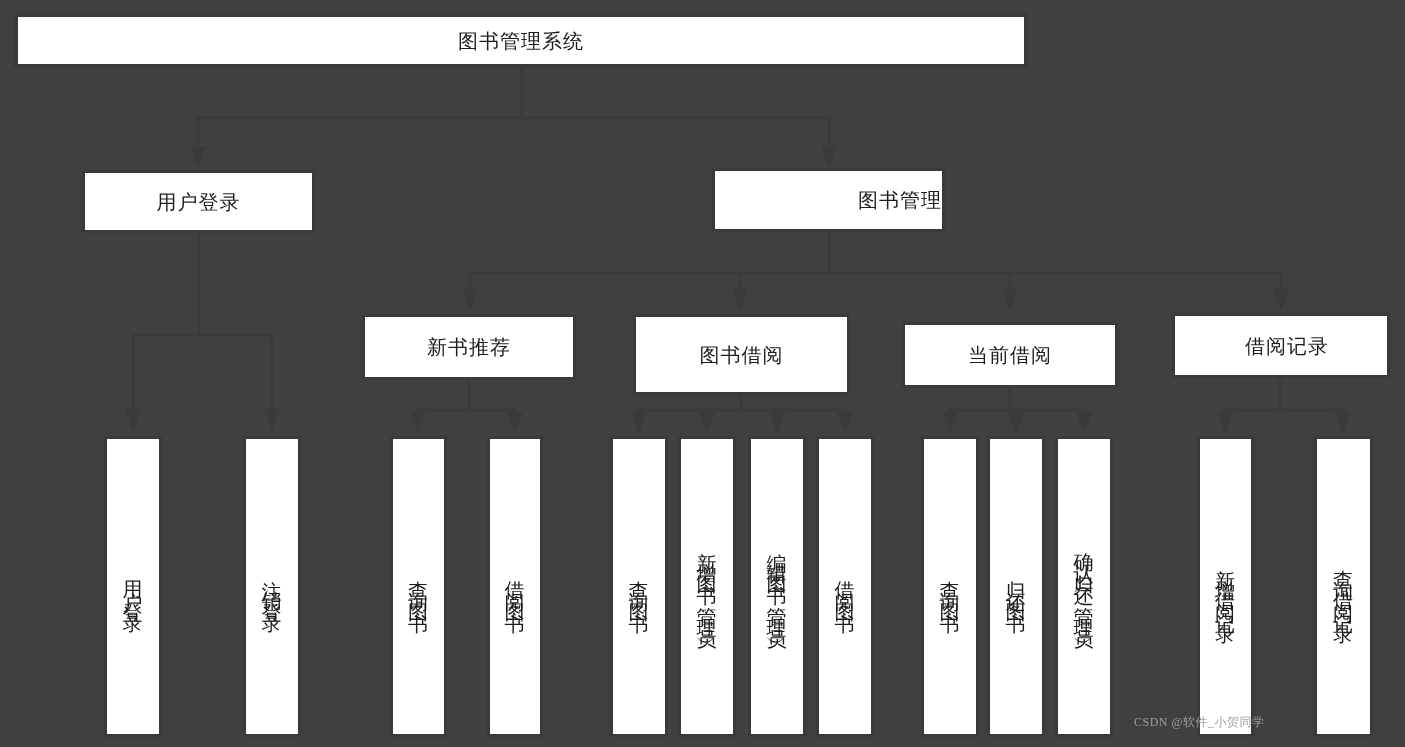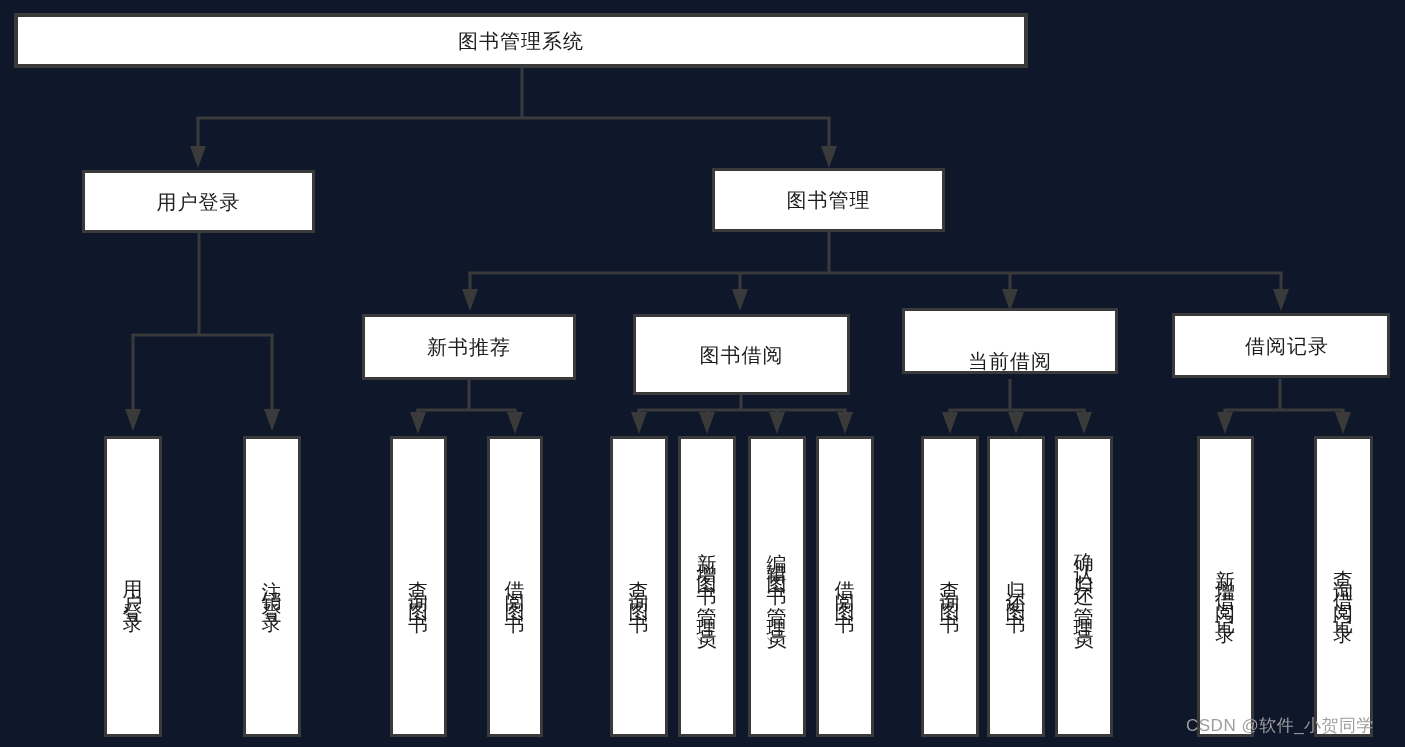--- a/index.html
+++ b/index.html
@@ -4,23 +4,23 @@
 <style>
   html, body {
     margin: 0;
     padding: 0;
     background: #ffffff;
   }
   #stage {
     position: relative;
     width: 1405px;
     height: 747px;
-    background: #0f172a;
+    background: #404040;
     overflow: hidden;
-    font-family: Liberation Sans, sans-serif;
+    font-family: Liberation Serif, serif;
   }
   #connectors {
     position: absolute;
     left: 0;
     top: 0;
     width: 1405px;
     height: 747px;
   }
   .box {
     position: absolute;
@@ -47,25 +47,25 @@
   }
   .vlabel {
     writing-mode: vertical-rl;
     text-orientation: mixed;
     letter-spacing: 11px;
     line-height: 1;
     white-space: nowrap;
   }
   .watermark {
     position: absolute;
-    left: 1186px;
+    left: 1134px;
     top: 714px;
     width: 219px;
     color: #9e9e9e;
-    font-size: 17px;
+    font-size: 12px;
     white-space: nowrap;
     letter-spacing: 0.5px;
   }
 </style>
 </head>
 <body>
 
 <div id="stage">
 
   <svg id="connectors" viewBox="0 0 1405 747" xmlns="http://www.w3.org/2000/svg">
@@ -138,31 +138,31 @@
     </g>
   </svg>
 
   <div class="box root">
     <span>图书管理系统</span>
   </div>
 
   <div class="box" style="left:82px; top:170px; width:233px; height:63px;">
     <span>用户登录</span>
   </div>
-  <div class="box" style="left:712px; top:168px; width:233px; height:64px;">
+  <div class="box" style="left:712px; top:168px; width:233px; height:64px;justify-content:flex-end;">
     <span>图书管理</span>
   </div>
 
   <div class="box" style="left:362px; top:314px; width:214px; height:66px;">
     <span>新书推荐</span>
   </div>
   <div class="box" style="left:633px; top:314px; width:217px; height:81px;">
     <span>图书借阅</span>
   </div>
-  <div class="box" style="left:902px; top:308px; width:216px; height:66px;align-items:flex-end;">
+  <div class="box" style="left:902px; top:322px; width:216px; height:66px;">
     <span>当前借阅</span>
   </div>
   <div class="box" style="left:1172px; top:313px; width:218px; height:65px;padding-left:12px;">
     <span>借阅记录</span>
   </div>
 
   <div class="box vbox" style="left:104px;">
     <span class="vlabel">用户登录</span>
   </div>
   <div class="box vbox" style="left:243px;">

